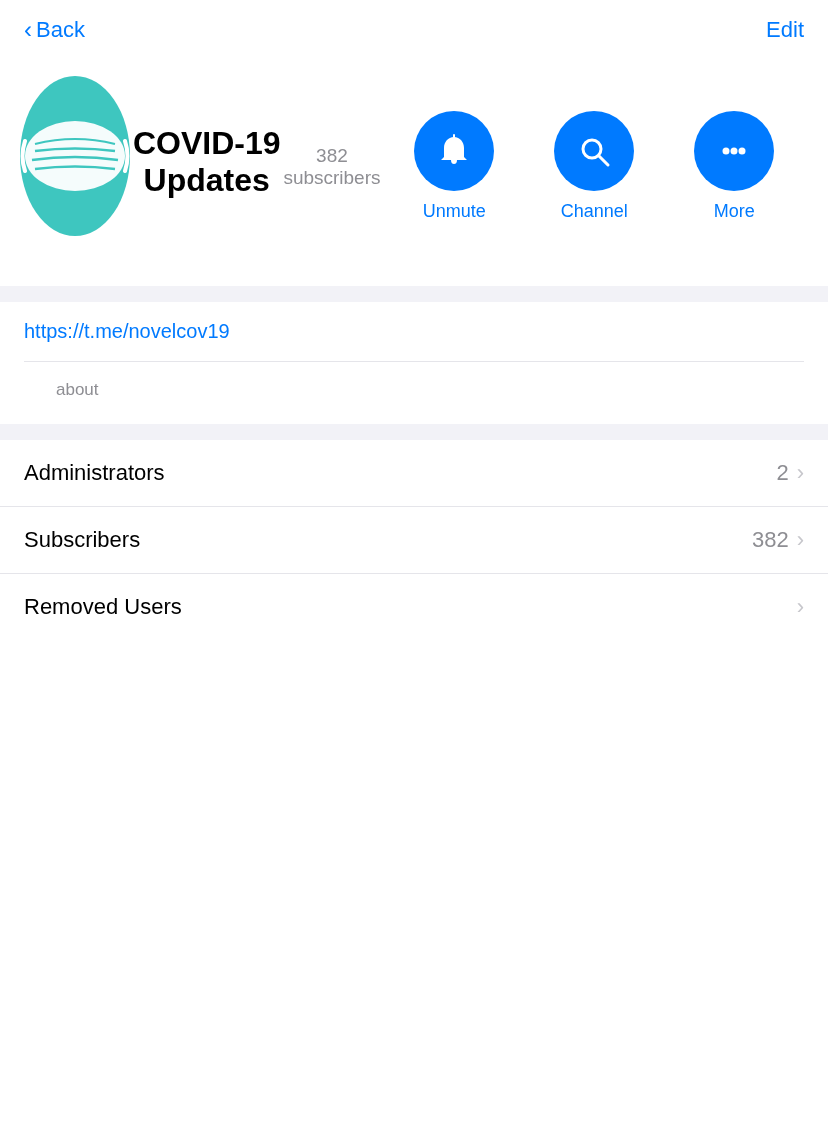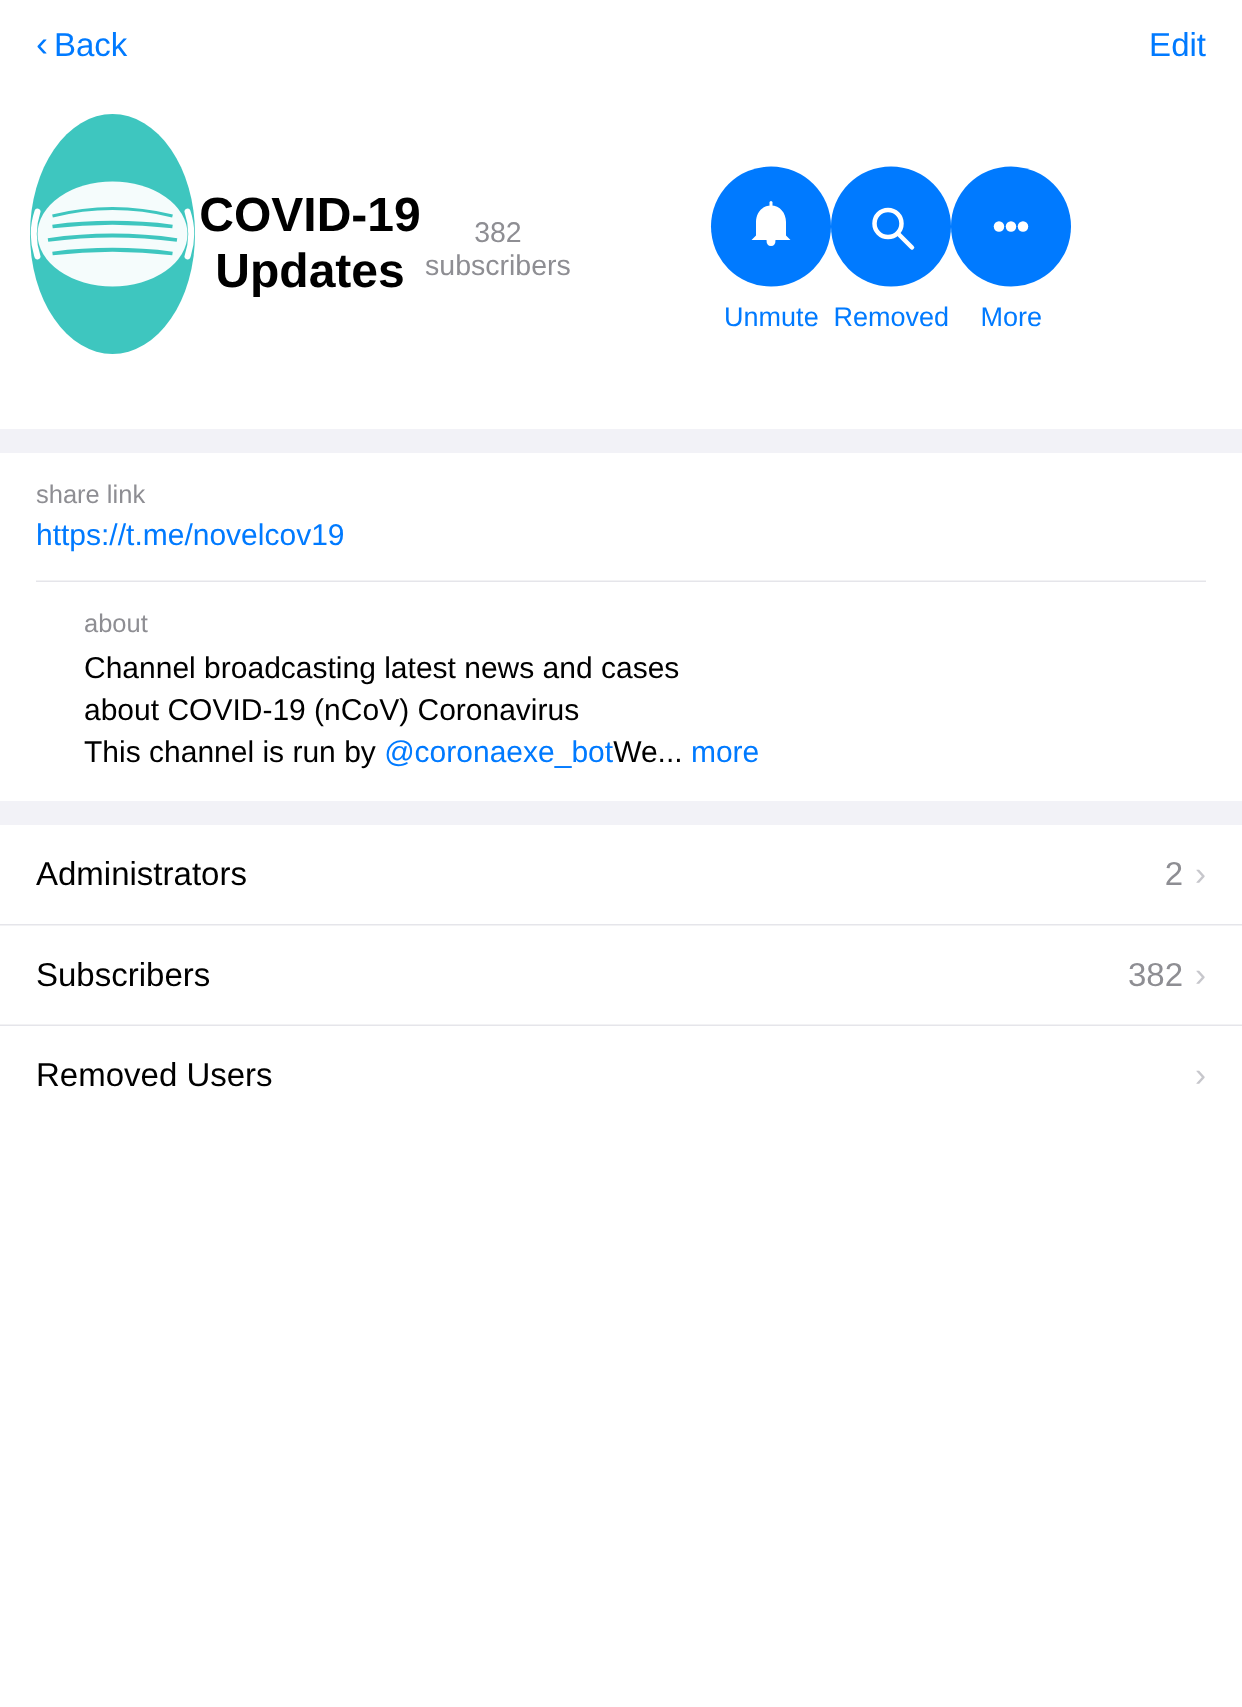--- a/index.html
+++ b/index.html
@@ -84,20 +84,21 @@
       color: #8e8e93;
       text-align: center;
       margin-bottom: 30px;
       margin-top: 32px;
     }
 
     
     .action-buttons {
       display: flex;
       justify-content: center;
+      gap: 60px;
       width: 100%;
     }
 
     .action-btn {
       display: flex;
       flex-direction: column;
       align-items: center;
       gap: 10px;
       cursor: pointer;
     }
@@ -250,52 +251,46 @@
     </div>
 
     <div class="action-btn">
       <div class="action-btn-circle">
 
         <svg width="40" height="40" viewBox="0 0 40 40" xmlns="http://www.w3.org/2000/svg">
           <circle cx="18" cy="18" r="9" fill="none" stroke="white" stroke-width="3"></circle>
           <line x1="25" y1="25" x2="34" y2="34" stroke="white" stroke-width="3" stroke-linecap="round"></line>
         </svg>
       </div>
-      <span class="action-btn-label">Removed</span>
+      <span class="action-btn-label">Channel</span>
     </div>
 
     <div class="action-btn">
       <div class="action-btn-circle">
 
         <svg width="40" height="40" viewBox="0 0 40 40" xmlns="http://www.w3.org/2000/svg">
           <circle cx="12" cy="20" r="3.5" fill="white"></circle>
           <circle cx="20" cy="20" r="3.5" fill="white"></circle>
           <circle cx="28" cy="20" r="3.5" fill="white"></circle>
         </svg>
       </div>
       <span class="action-btn-label">More</span>
     </div>
   </div>
 </div>
 
 <div class="separator-bar"></div>
 
 <div class="info-section">
   <div class="info-row">
-    <div class="info-label">share link</div>
     <a class="info-link" href="#">https://t.me/novelcov19</a>
   </div>
 
   <div class="info-row">
     <div class="info-label">about</div>
-    <div class="info-text">
-      <span>Channel broadcasting latest news and cases</span><br>
-      <span>about COVID-19 (nCoV) Coronavirus</span><br>
-      <span>This channel is run by </span><span class="mention" style="color: rgb(0, 122, 255);">@coronaexe_bot</span><span>We...</span> <span class="more-link" style="color: rgb(0, 122, 255);">more</span>
-    </div>
   </div>
 </div>
 
 <div class="separator-bar"></div>
 <div class="list-section">
   <div class="list-row">
     <span class="list-row-left">Administrators</span>
     <div class="list-row-right">
       <span>2</span>
       <span class="chevron">›</span>

